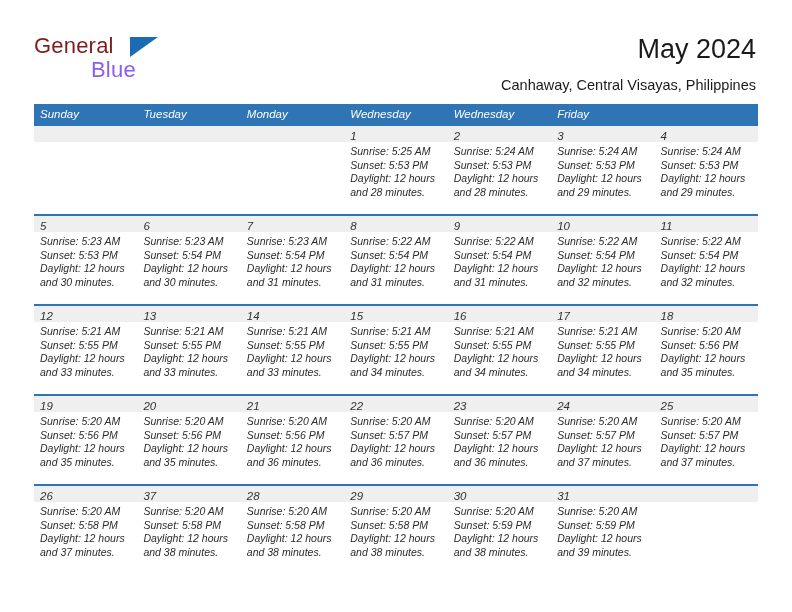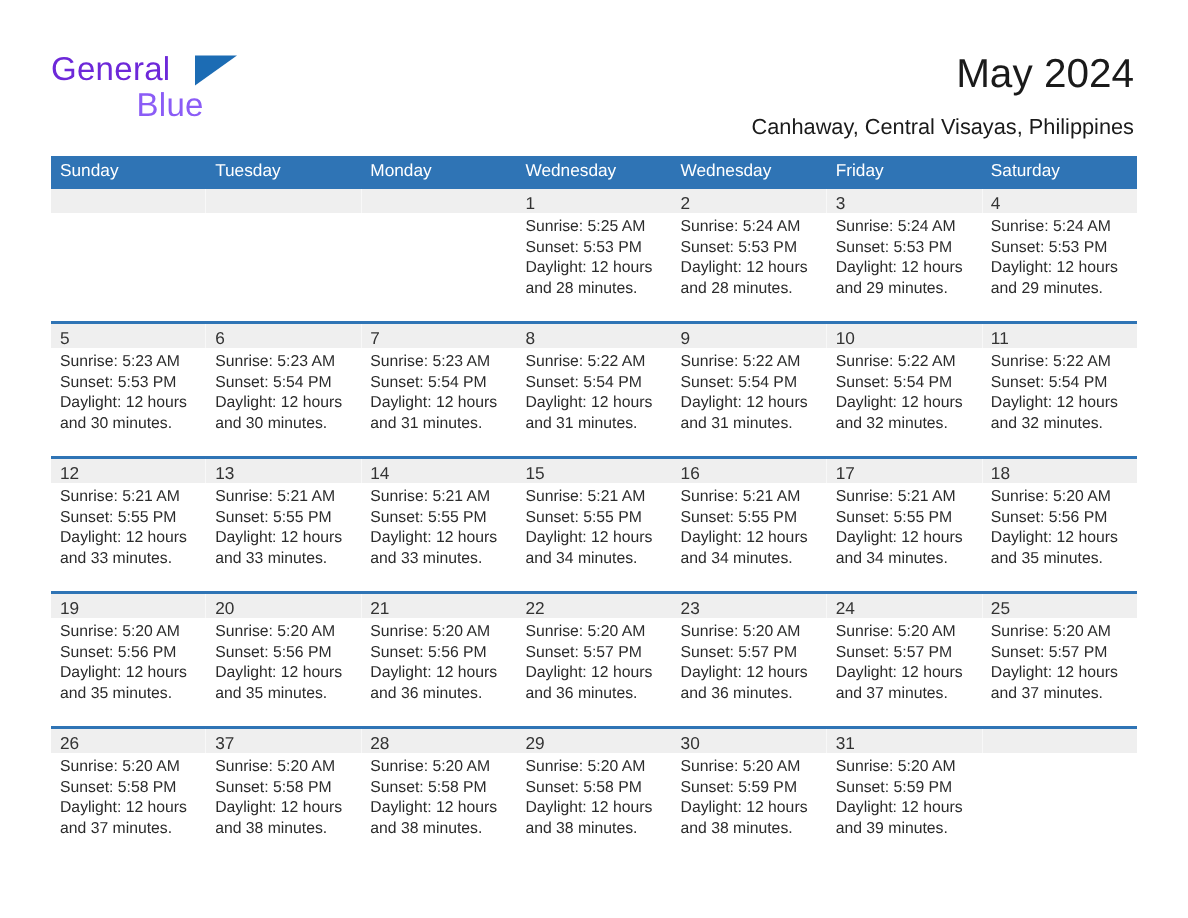--- a/index.html
+++ b/index.html
@@ -35,21 +35,21 @@
     top: 33px;
     width: 180px;
     height: 52px;
   }
   .logo-general {
     position: absolute;
     left: 0;
     top: 0;
     font-size: 22px;
     letter-spacing: .2px;
-    color: #6d28d9;
+    color: #7f1d1d;
     line-height: 26px;
   }
   .logo-tri {
     position: absolute;
     left: 96px;
     top: 4px;
     width: 0;
     height: 0;
     border-left: 28px solid #1c6cb4;
     border-bottom: 20px solid transparent;
@@ -82,20 +82,21 @@
     line-height: 18px;
     white-space: nowrap;
   }
 
   
   .calendar {
     position: absolute;
     left: 34px;
     top: 104px;
     width: 724px;
+    font-style: italic;
   }
   .weekdays {
     display: grid;
     grid-template-columns: repeat(7, 1fr);
     background: #2f74b5;
     height: 20px;
   }
   .weekday {
     color: #ffffff;
     font-size: 11.5px;
@@ -163,21 +164,20 @@
 
   <div class="calendar">
 
     <div class="weekdays">
       <div class="weekday">Sunday</div>
       <div class="weekday">Tuesday</div>
       <div class="weekday">Monday</div>
       <div class="weekday">Wednesday</div>
       <div class="weekday">Wednesday</div>
       <div class="weekday">Friday</div>
-      <div class="weekday">Saturday</div>
     </div>
 
     <div class="week">
       <div class="cell empty">
         <div class="daynum-band"><span class="daynum"></span></div>
         <div class="details">
           <div></div>
           <div></div>
           <div></div>
           <div></div>

